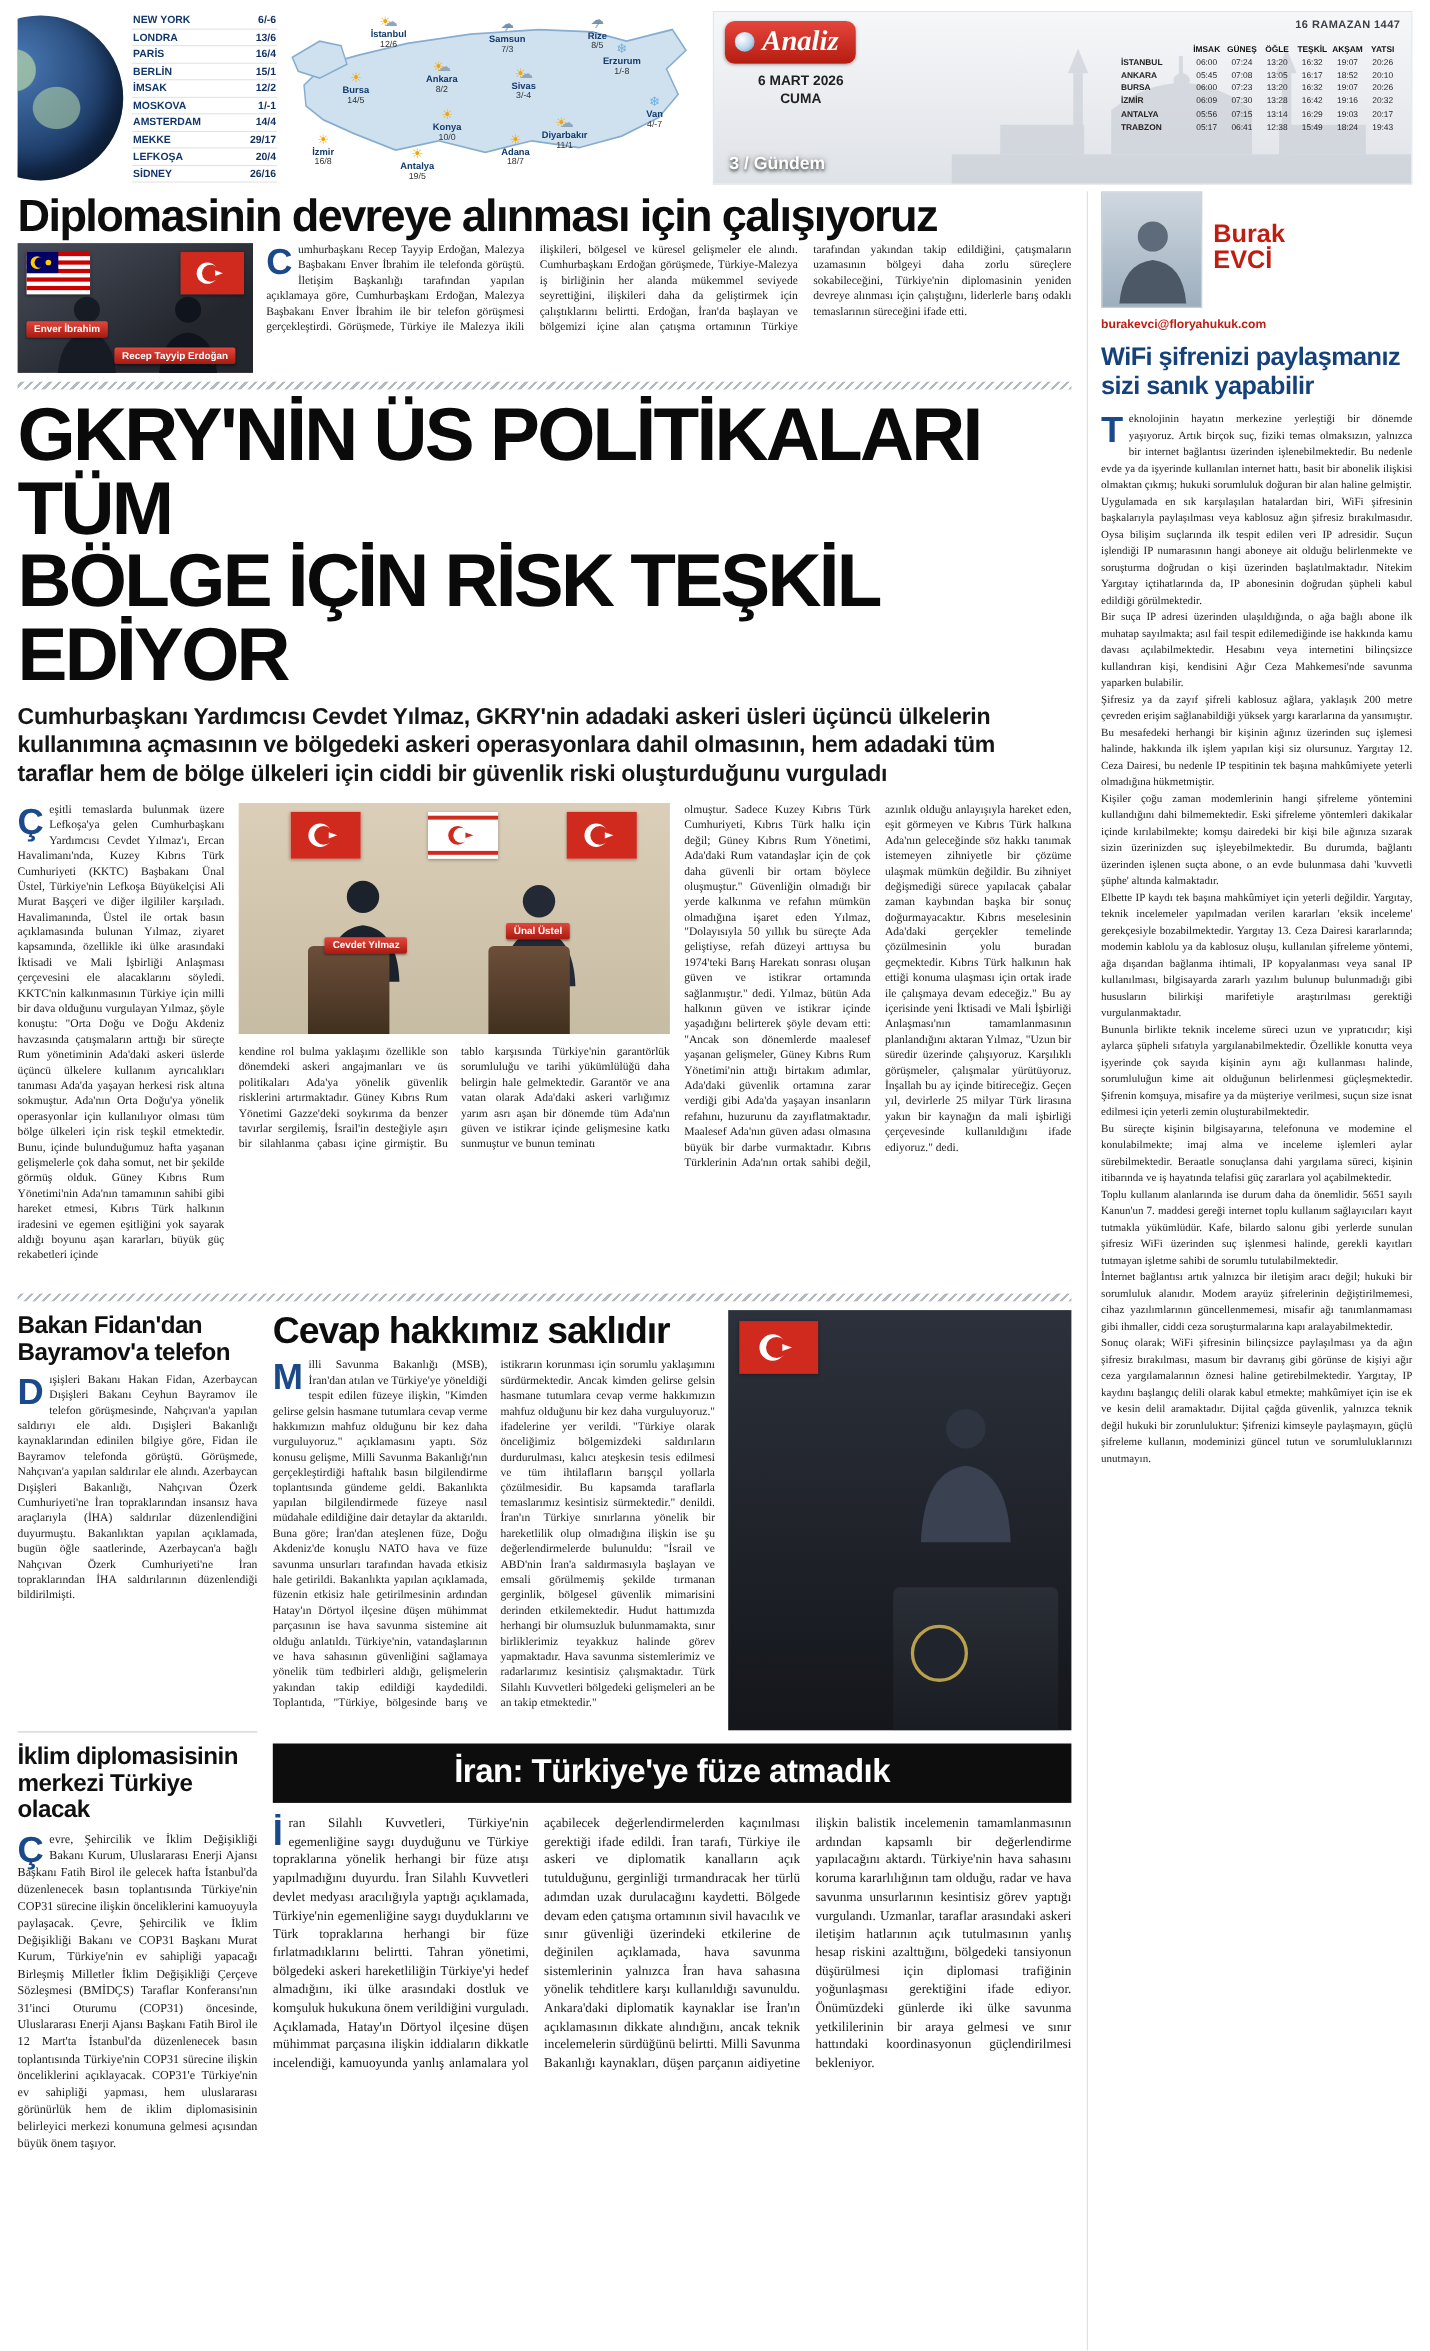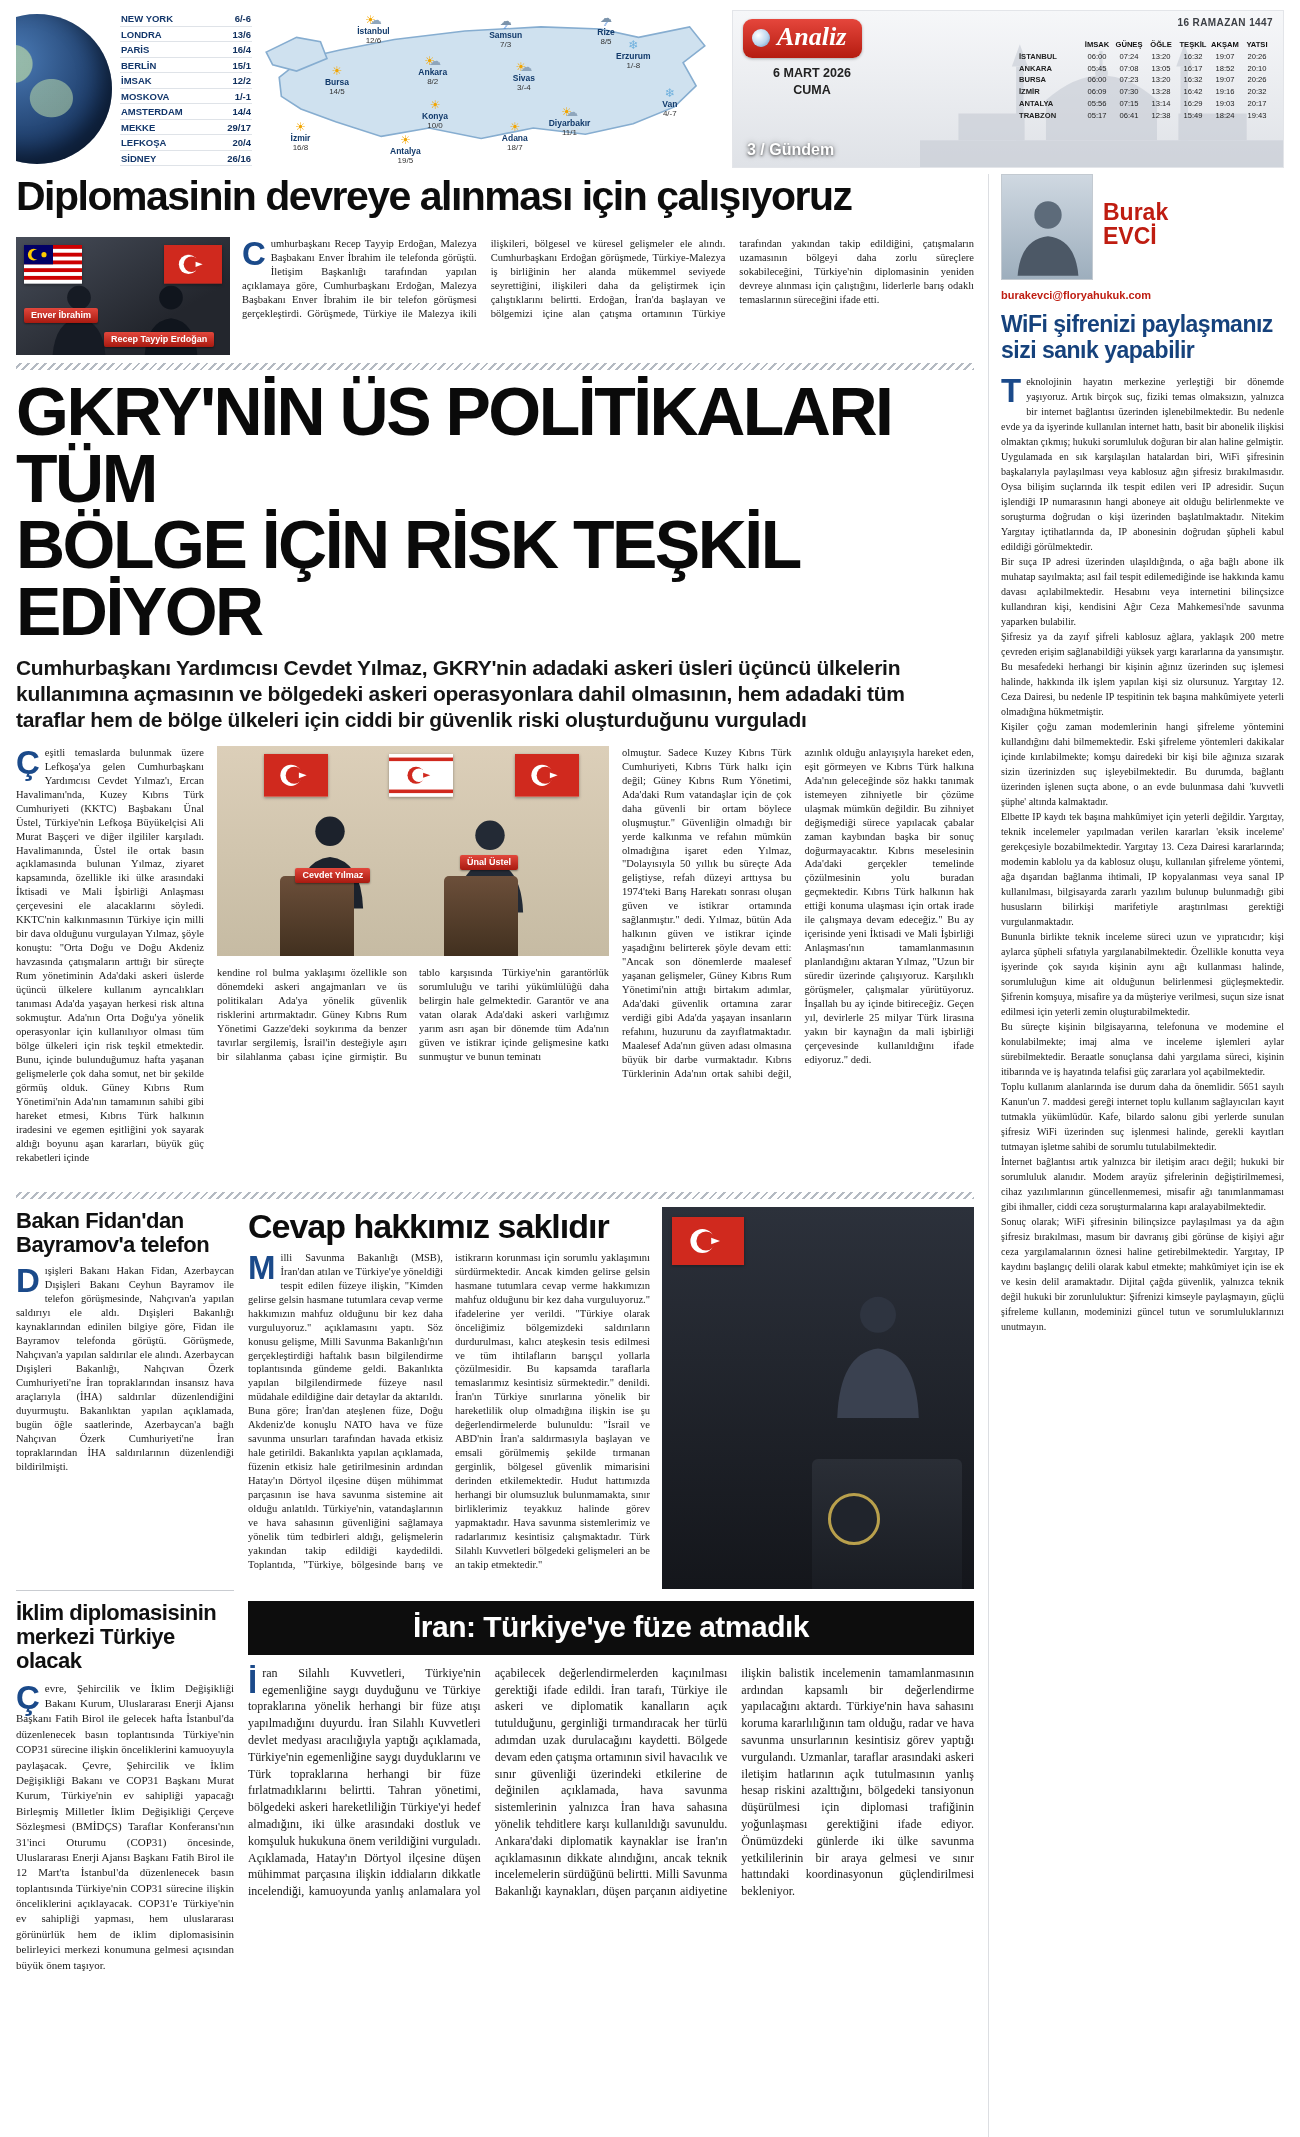--- a/index.html
+++ b/index.html
@@ -22,21 +22,21 @@
 .tcity{position:absolute;transform:translate(-50%,-50%);text-align:center;font-family:"Liberation Sans",sans-serif;white-space:nowrap}
 .wicon{display:block;font-size:12px;line-height:1}
 .wi-sun::before{content:"☀";color:#f2a500}
 .wi-partly::before{content:"☀";color:#f2a500}
 .wi-partly::after{content:"☁";color:#8fa6bc;margin-left:-6px}
 .wi-rain::before{content:"☁";color:#7b93ab}
 .wi-rain::after{content:"∕∕";display:block;color:#3a7bd5;font-size:6px;margin-top:-3px}
 .wi-snow::before{content:"❄";color:#6fb0dd}
 .tname{display:block;font-size:8.5px;font-weight:700;color:#123a6b}
 .ttemp{display:block;font-size:8px;color:#333}
-.masthead{width:552px;position:relative;background:linear-gradient(#f6f7f9,#dfe2e7);border:1px solid #e3e5e9;overflow:hidden}
+.masthead{width:636px;position:relative;background:linear-gradient(#f6f7f9,#dfe2e7);border:1px solid #e3e5e9;overflow:hidden}
 .mosque{position:absolute;right:0;bottom:0;width:66%;height:86%;opacity:.6}
 .logo{position:absolute;top:8px;left:10px;background:linear-gradient(#e5463c,#b51c10);color:#fff;
  font:italic 700 26px/1 "Liberation Serif",serif;padding:5px 16px 8px 34px;border-radius:9px;box-shadow:0 1px 3px rgba(0,0,0,.3)}
 .logo-globe{position:absolute;left:9px;top:10px;width:18px;height:18px;border-radius:50%;
  background:radial-gradient(circle at 35% 35%,#fff,#bcd6ee 55%,#5b87b8)}
 .mdate{position:absolute;top:54px;left:14px;width:130px;text-align:center;font:700 12.5px/1.35 "Liberation Sans",sans-serif;color:#222}
 .mdate .day{display:block}
 .hijri{position:absolute;top:6px;right:10px;font:700 10px "Liberation Sans",sans-serif;color:#3c3f45;letter-spacing:.4px}
 .ptable{position:absolute;top:28px;right:8px;width:256px;font-family:"Liberation Sans",sans-serif}
 .prow{display:grid;grid-template-columns:62px repeat(6,32px);font-size:7.6px;line-height:1.55;color:#222}
@@ -45,21 +45,21 @@
 .phead span{font-weight:700;color:#111}
 .pagelabel{position:absolute;left:14px;bottom:8px;font:700 16px "Liberation Sans",sans-serif;color:#fff;text-shadow:0 1px 3px rgba(0,0,0,.65),0 0 6px rgba(0,0,0,.35)}
 
 
 .main{display:grid;grid-template-columns:1fr 296px;gap:14px;margin-top:6px}
 .zz{height:7px;margin:8px 0;background:repeating-linear-gradient(-45deg,#b4bac2 0 2px,transparent 2px 6px)}
 .dc::first-letter{float:left;font:700 33px/.82 "Liberation Sans",sans-serif;color:#1b4a8a;padding:3px 5px 0 0}
 .body-text{font-size:10.5px;line-height:1.33;text-align:justify;overflow:hidden}
 
 
-.a1-title{font:700 41px/1 "Liberation Sans",sans-serif;letter-spacing:-1.5px;color:#0d0d0d;margin:2px 0 20px}
+.a1-title{font:700 41px/1 "Liberation Sans",sans-serif;letter-spacing:-1.5px;color:#0d0d0d;margin:2px 0 4px}
 .a1-row{display:flex;gap:12px}
 .a1-photo{width:214px;height:118px;flex:0 0 auto}
 .a1-body{flex:1;column-count:3;column-gap:14px;height:118px}
 
 
 .photo{position:relative;overflow:hidden;background:linear-gradient(150deg,#474d59,#23262d 70%)}
 .plabel{position:absolute;background:linear-gradient(#e2473c,#a81a10);color:#fff;font:700 9px/1 "Liberation Sans",sans-serif;padding:3px 7px;border-radius:2px;white-space:nowrap;box-shadow:0 1px 2px rgba(0,0,0,.4)}
 .flag{position:absolute;box-shadow:0 1px 3px rgba(0,0,0,.35)}
 .person{position:absolute}
 .podium{position:absolute;bottom:0;width:74px;height:80px;background:linear-gradient(#6c4f3a,#41301f);border-radius:5px 5px 0 0}

